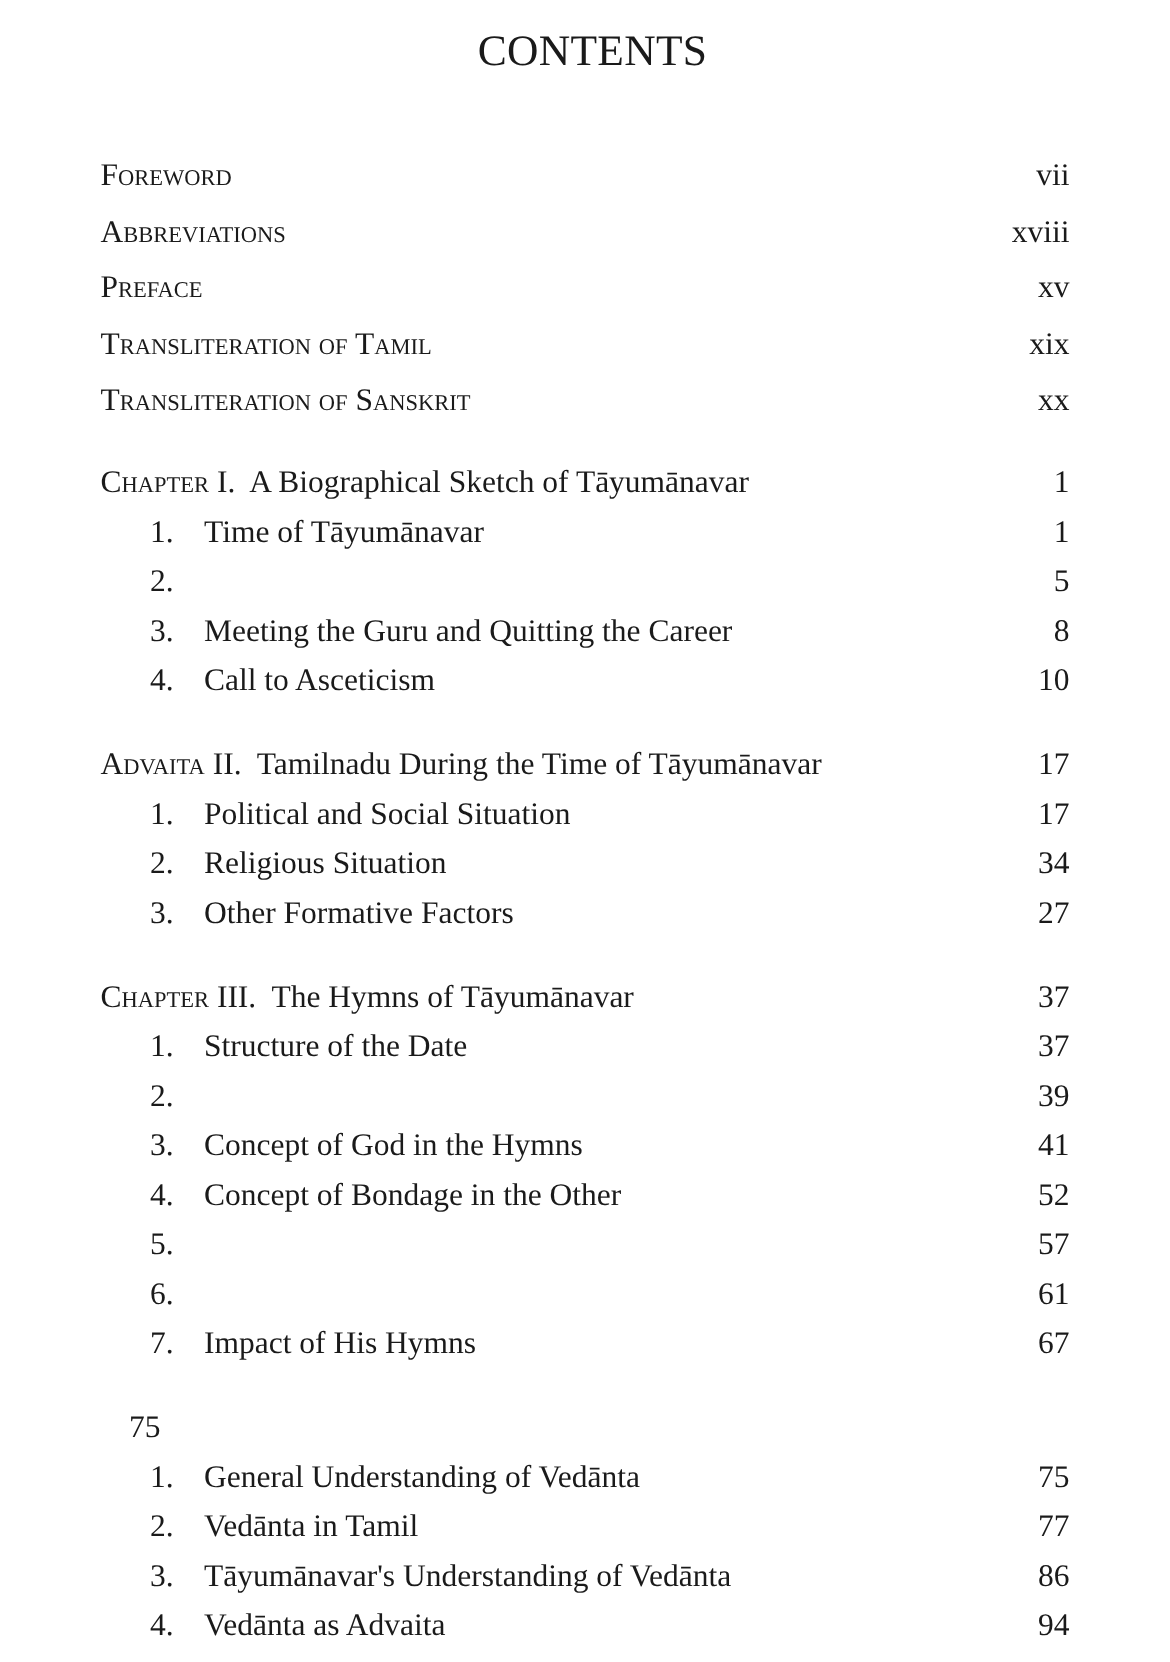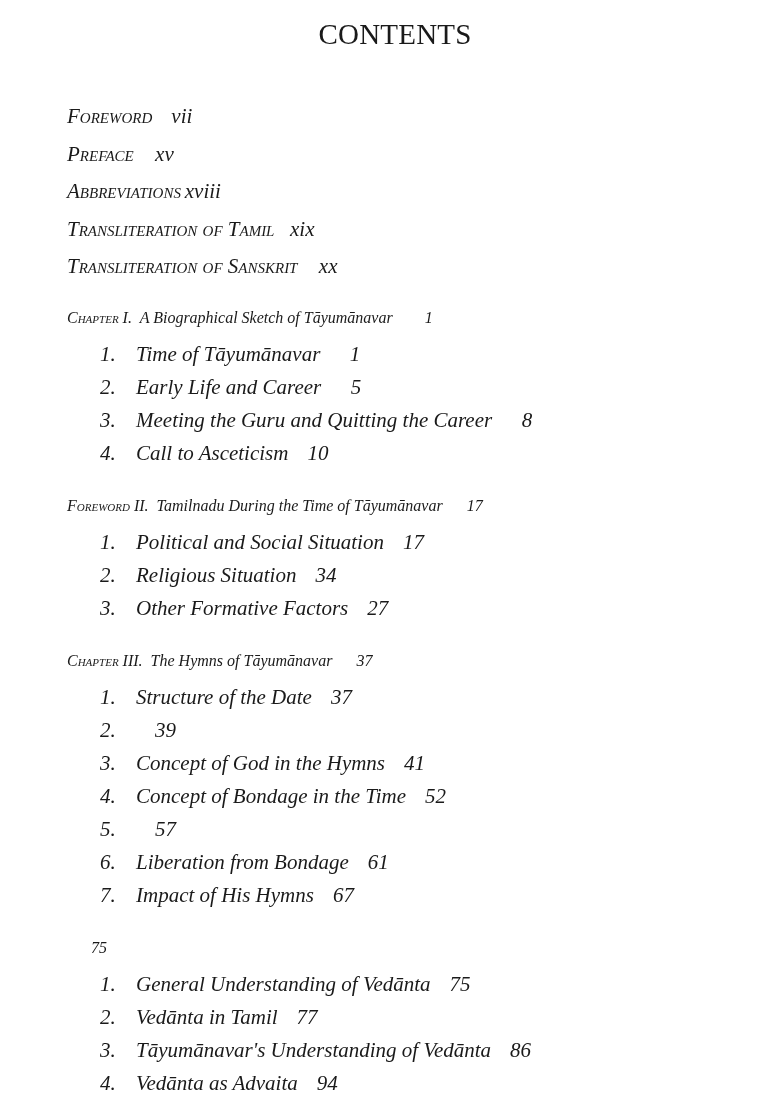--- a/index.html
+++ b/index.html
@@ -25,39 +25,39 @@
       letter-spacing: 0.2px;
     }
     .toc {
       position: absolute;
       left: 67px;
       width: 646px;
       top: 104px;
     }
     .row {
       display: flex;
+      justify-content: space-between;
       align-items: baseline;
       height: 37.5px;
       font-size: 21px;
-      font-style: italic;
     }
     .front-row .label {
       font-variant: small-caps;
       font-size: 21px;
     }
     .page {
       text-align: right;
       min-width: 40px;
     }
     .chapter-block {
       margin-top: 0;
     }
     .chapter-row {
       height: 33px;
-      font-size: 16px;
+      font-size: 21px;
     }
     .chapter-prefix {
       font-variant: small-caps;
     }
     .section-row {
       height: 33px;
       font-size: 21px;
     }
     .section-row .label {
       padding-left: 33px;
@@ -76,26 +76,26 @@
 <div class="page-title">CONTENTS</div>
 
 <div class="toc">
 
   <div>
     <div class="row front-row">
       <span class="label">Foreword</span>
       <span class="page">vii</span>
     </div>
     <div class="row front-row">
+      <span class="label">Abbreviations</span>
+      <span class="page">xviii</span>
+    </div>
+    <div class="row front-row">
       <span class="label">Preface</span>
       <span class="page">xv</span>
-    </div>
-    <div class="row front-row">
-      <span class="label">Abbreviations</span>
-      <span class="page">xviii</span>
     </div>
     <div class="row front-row">
       <span class="label">Transliteration of Tamil</span>
       <span class="page">xix</span>
     </div>
     <div class="row front-row">
       <span class="label">Transliteration of Sanskrit</span>
       <span class="page">xx</span>
     </div>
   </div>
@@ -113,21 +113,20 @@
     <div class="row section-row">
       <span class="label">
           <span class="section-num">1.</span>
           <span>Time of Tāyumānavar</span>
         </span>
       <span class="page">1</span>
     </div>
     <div class="row section-row">
       <span class="label">
           <span class="section-num">2.</span>
-          <span>Early Life and Career</span>
         </span>
       <span class="page">5</span>
     </div>
     <div class="row section-row">
       <span class="label">
           <span class="section-num">3.</span>
           <span>Meeting the Guru and Quitting the Career</span>
         </span>
       <span class="page">8</span>
     </div>
@@ -138,21 +137,21 @@
         </span>
       <span class="page">10</span>
     </div>
   </div>
 
   <div class="gap-chapter"></div>
 
   <div class="chapter-block">
     <div class="row chapter-row">
       <span class="label">
-        <span class="chapter-prefix">Foreword II.</span>&nbsp;
+        <span class="chapter-prefix">Advaita II.</span>&nbsp;
         <span>Tamilnadu During the Time of Tāyumānavar</span>
       </span>
       <span class="page">17</span>
     </div>
     <div class="row section-row">
       <span class="label">
           <span class="section-num">1.</span>
           <span>Political and Social Situation</span>
         </span>
       <span class="page">17</span>
@@ -199,34 +198,33 @@
     <div class="row section-row">
       <span class="label">
           <span class="section-num">3.</span>
           <span>Concept of God in the Hymns</span>
         </span>
       <span class="page">41</span>
     </div>
     <div class="row section-row">
       <span class="label">
           <span class="section-num">4.</span>
-          <span>Concept of Bondage in the Time</span>
+          <span>Concept of Bondage in the Other</span>
         </span>
       <span class="page">52</span>
     </div>
     <div class="row section-row">
       <span class="label">
           <span class="section-num">5.</span>
         </span>
       <span class="page">57</span>
     </div>
     <div class="row section-row">
       <span class="label">
           <span class="section-num">6.</span>
-          <span>Liberation from Bondage</span>
         </span>
       <span class="page">61</span>
     </div>
     <div class="row section-row">
       <span class="label">
           <span class="section-num">7.</span>
           <span>Impact of His Hymns</span>
         </span>
       <span class="page">67</span>
     </div>

